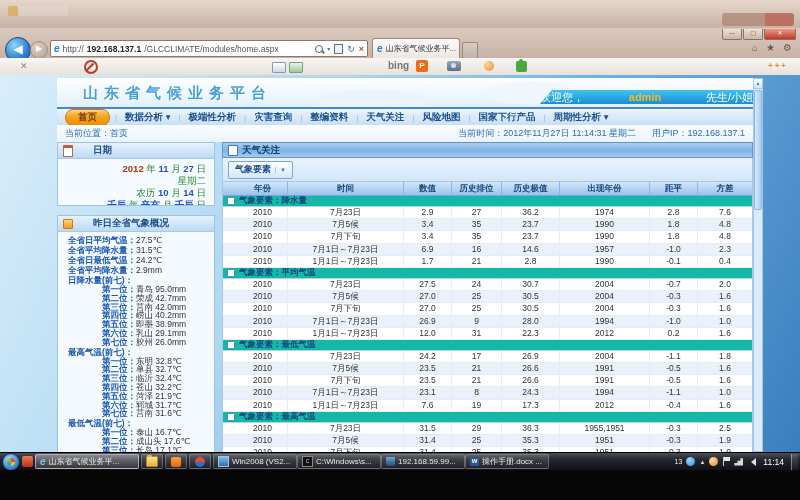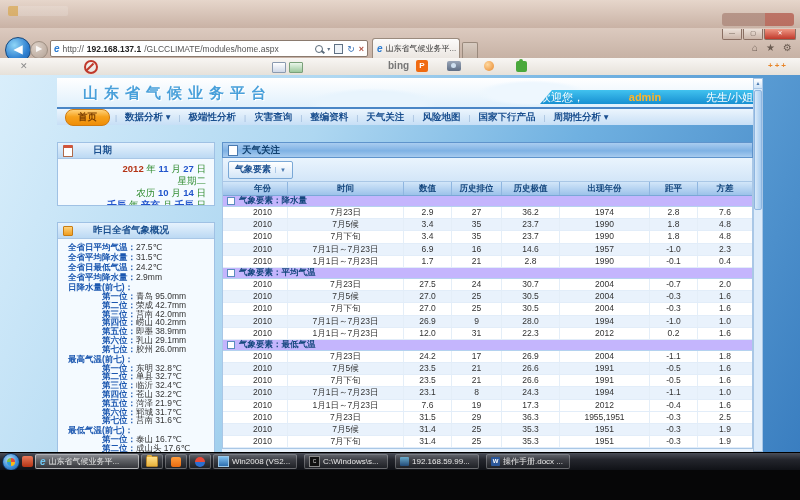--- a/index.html
+++ b/index.html
@@ -101,21 +101,21 @@
     border:1px solid #d07b10;border-radius:8px;color:#7c3f00;padding:1px 12px;margin-right:5px;}
   .nav-sep{color:#9db9d8;font-size:8px;}
   .crumb{position:absolute;left:57px;top:50px;width:696px;height:17px;
     background:linear-gradient(#fbfdff,#eaf3fc);display:flex;align-items:center;
     font-size:9px;color:#2f6db5;padding:0 8px;box-sizing:border-box;white-space:nowrap;}
   .crumb-right{margin-left:auto;display:flex;gap:16px;}
   
   .panel{position:absolute;left:57px;width:158px;border:1px solid #9fc1e4;background:#f4faff;
     box-sizing:border-box;overflow:hidden;}
   .p-date{top:67px;height:64px;}
-  .p-weather{top:147px;height:240px;}
+  .p-weather{top:140px;height:240px;}
   .p-head{height:15px;background:linear-gradient(#e6f2fd,#bcd9f3);border-bottom:1px solid #a9c7e6;
     display:flex;align-items:center;gap:20px;padding:0 5px;font-size:9.5px;font-weight:bold;
     color:#1a4f8f;}
   .ico-cal{width:8px;height:8px;background:#fff;border:1px solid #b06a4a;border-top:3px solid #d2543a;
     border-radius:1px;}
   .ico-panel{width:8px;height:8px;background:linear-gradient(#ffd27a,#ef9d1f);
     border:1px solid #c87c12;border-radius:1px;}
   .date-body{padding:4px 8px 0 0;text-align:right;font-size:9.5px;line-height:12px;white-space:nowrap;}
   .tk-r{color:#b43315;font-weight:bold;}
   .tk-g{color:#2e8b2e;}
@@ -137,21 +137,21 @@
     border-top:none;display:flex;align-items:center;padding:0 5px;box-sizing:border-box;}
   .btn-elem{height:16px;background:linear-gradient(#ffffff,#d3e6f8);border:1px solid #7aa8d6;
     border-radius:2px;display:flex;align-items:center;gap:4px;padding:0 6px;
     font-size:9px;font-weight:bold;color:#1a4f8f;}
   .btn-elem .arr{font-size:6px;color:#4a7ab0;border-left:1px solid #a9c7e6;padding-left:4px;}
   .table{border:1px solid #a9c7e6;border-top:none;background:#fff;}
   .t-hrow{display:flex;height:13px;background:linear-gradient(#d2e6f9,#9cc2ea);
     border-bottom:1px solid #7aa8d6;}
   .t-hcell{font-size:8.5px;font-weight:bold;color:#14477e;text-align:center;line-height:13px;
     border-right:1px solid #8fb6e0;box-sizing:border-box;white-space:nowrap;overflow:hidden;}
-  .t-group{display:flex;align-items:center;height:11px;background:#c4b5fd;
+  .t-group{display:flex;align-items:center;height:11px;background:#14b8a6;
     border-bottom:1px solid #b4d2ef;gap:4px;padding-left:4px;box-sizing:border-box;}
   .chk{width:6px;height:6px;background:#fff;border:1px solid #5b8cc0;}
   .g-label{font-size:8.5px;font-weight:bold;color:#14477e;}
   .t-row{display:flex;height:11.2px;border-bottom:1px solid #e2edf9;background:#fff;}
   .t-row.alt{background:#e9f2fc;}
   .t-cell{font-size:8.5px;color:#333;text-align:center;line-height:11px;
     border-right:1px solid #e4eef8;box-sizing:border-box;white-space:nowrap;overflow:hidden;}
   .w-gut{width:15px;border-right:none;}
   .w0{width:50px;} .w1{width:116px;} .w2{width:48px;} .w3{width:50px;}
   .w4{width:58px;} .w5{width:90px;} .w6{width:48px;}
@@ -300,20 +300,27 @@
         <span class="nav-item">整编资料</span>
         <span class="nav-sep">|</span>
         <span class="nav-item">天气关注</span>
         <span class="nav-sep">|</span>
         <span class="nav-item">风险地图</span>
         <span class="nav-sep">|</span>
         <span class="nav-item">国家下行产品</span>
         <span class="nav-sep">|</span>
         <span class="nav-item">周期性分析 ▾</span>
       </div>
+    <div class="crumb">
+      <span>当前位置：首页</span>
+      <span class="crumb-right">
+        <span>当前时间：2012年11月27日 11:14:31 星期二</span>
+        <span>用户IP：192.168.137.1</span>
+      </span>
+    </div>
 
     <div class="panel p-date">
       <div class="p-head">
         <span class="ico-cal"></span>
         <span>日期</span>
       </div>
       <div class="date-body">
           <div><span class="tk-r">2012</span><span class="tk-g"> 年 </span><span class="tk-b">11</span><span class="tk-g"> 月 </span><span class="tk-b">27</span><span class="tk-g"> 日</span></div>
           <div><span class="tk-g">星期二</span></div>
           <div><span class="tk-g">农历 </span><span class="tk-b">10</span><span class="tk-g"> 月 </span><span class="tk-b">14</span><span class="tk-g"> 日</span></div>
@@ -548,20 +555,24 @@
               <span class="t-cell w-gut"></span>
               <span class="t-cell w0">2010</span>
               <span class="t-cell w1">1月1日～7月23日</span>
               <span class="t-cell w2">7.6</span>
               <span class="t-cell w3">19</span>
               <span class="t-cell w4">17.3</span>
               <span class="t-cell w5">2012</span>
               <span class="t-cell w6">-0.4</span>
               <span class="t-cell w7">1.6</span>
             </div>
+            <div class="t-group">
+              <span class="chk"></span>
+              <span class="g-label">气象要素：最高气温</span>
+            </div>
             <div class="t-row">
               <span class="t-cell w-gut"></span>
               <span class="t-cell w0">2010</span>
               <span class="t-cell w1">7月23日</span>
               <span class="t-cell w2">31.5</span>
               <span class="t-cell w3">29</span>
               <span class="t-cell w4">36.3</span>
               <span class="t-cell w5">1955,1951</span>
               <span class="t-cell w6">-0.3</span>
               <span class="t-cell w7">2.5</span>
@@ -607,34 +618,45 @@
     </div>
     <div class="tb-btn tb-ic">
       <span class="ic-folder"></span>
     </div>
     <div class="tb-btn tb-ic">
       <span class="ic-or"></span>
     </div>
     <div class="tb-btn tb-ic">
       <span class="ic-med"></span>
     </div>
-    <span style="display:flex;gap:7px;">
+    <span style="display:flex;gap:0;">
         <div class="tb-btn tb-txt">
           <span class="ic-win"></span>
           <span>Win2008 (VS2...</span>
         </div>
         <div class="tb-btn tb-txt">
           <span class="ic-cmd">C</span>
           <span>C:\Windows\s...</span>
         </div>
         <div class="tb-btn tb-txt">
           <span class="ic-rdp"></span>
           <span>192.168.59.99...</span>
         </div>
         <div class="tb-btn tb-txt">
           <span class="ic-word">W</span>
           <span>操作手册.docx ...</span>
         </div>
       </span>
+    <div class="tray">
+      <span class="cnt">13</span>
+      <span class="qq"></span>
+      <span class="caret">▲</span>
+      <span class="ic-fox"></span>
+      <span class="ic-flag"></span>
+      <span class="ic-net"></span>
+      <span class="ic-vol"></span>
+      <span class="clock">11:14</span>
+      <span class="showdesk"></span>
+    </div>
   </div>
 
   <div class="letterbox"></div>
 </div>
 
 </body></html>

